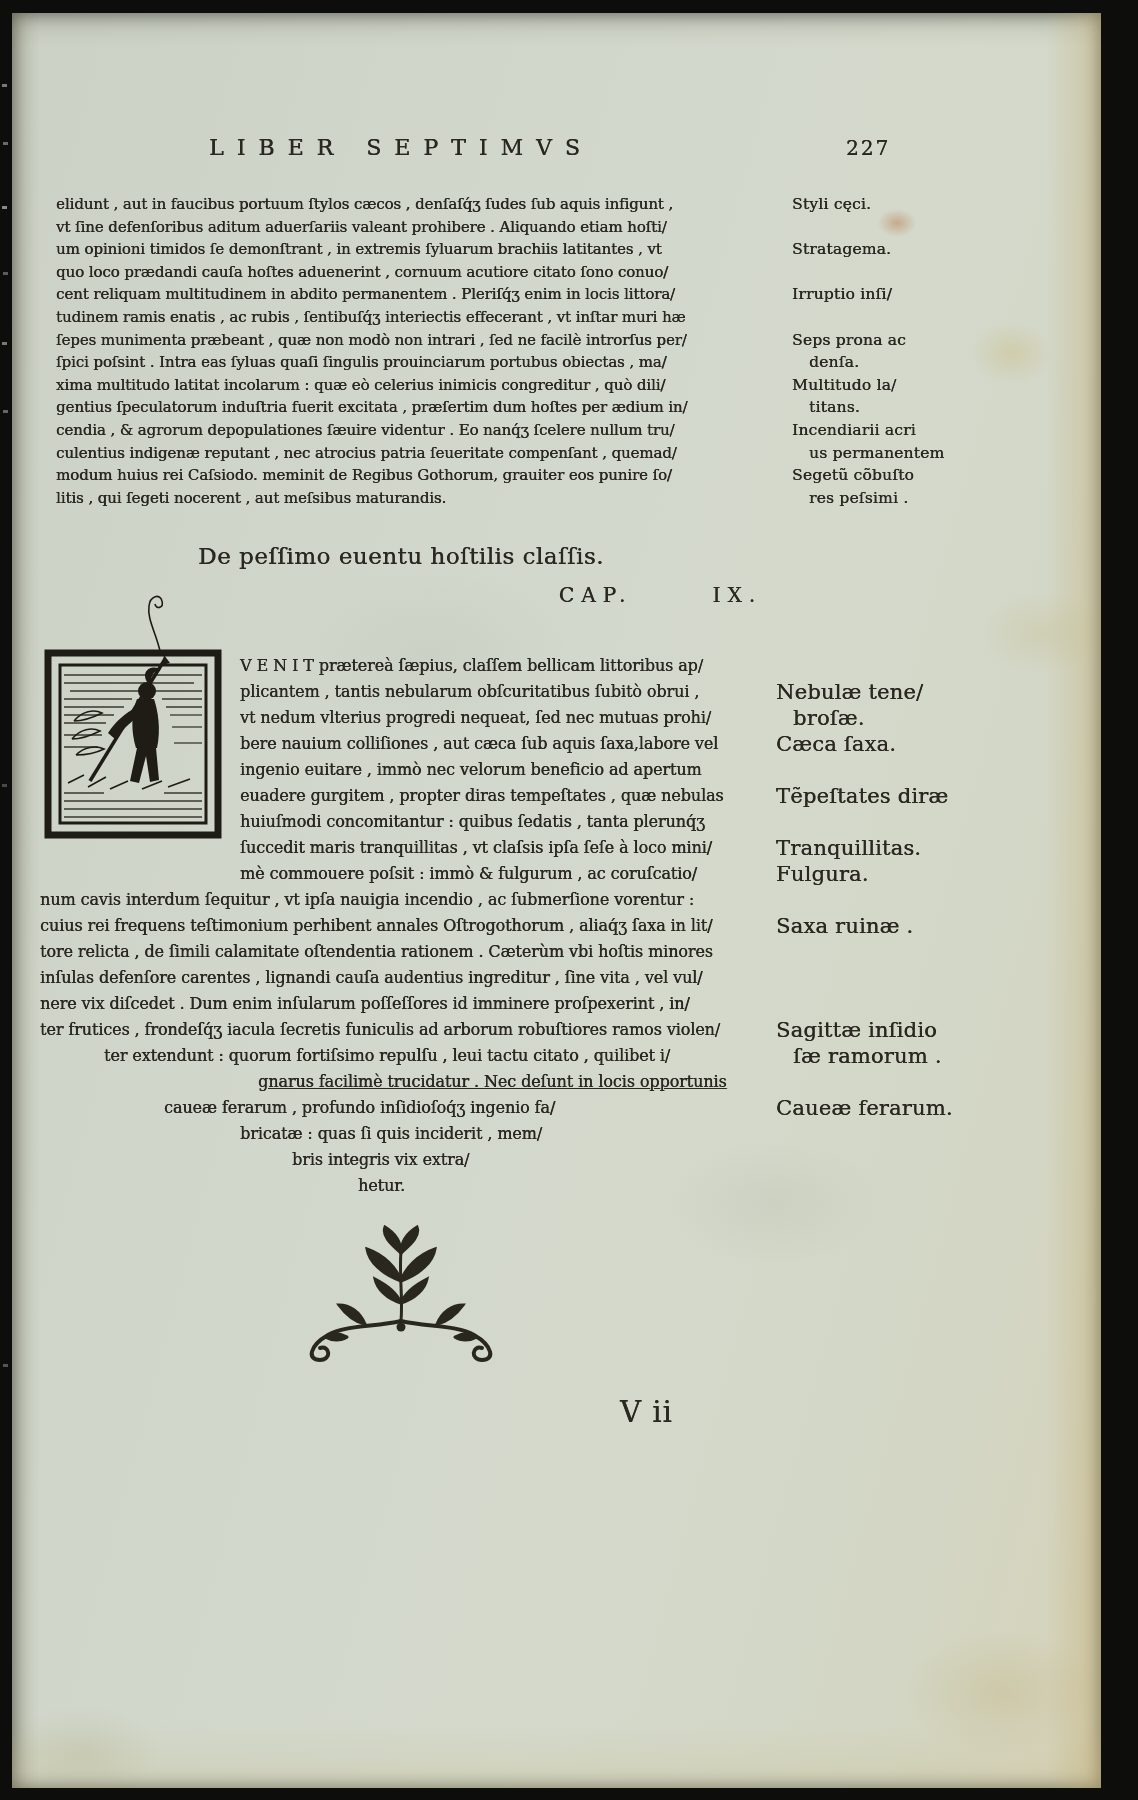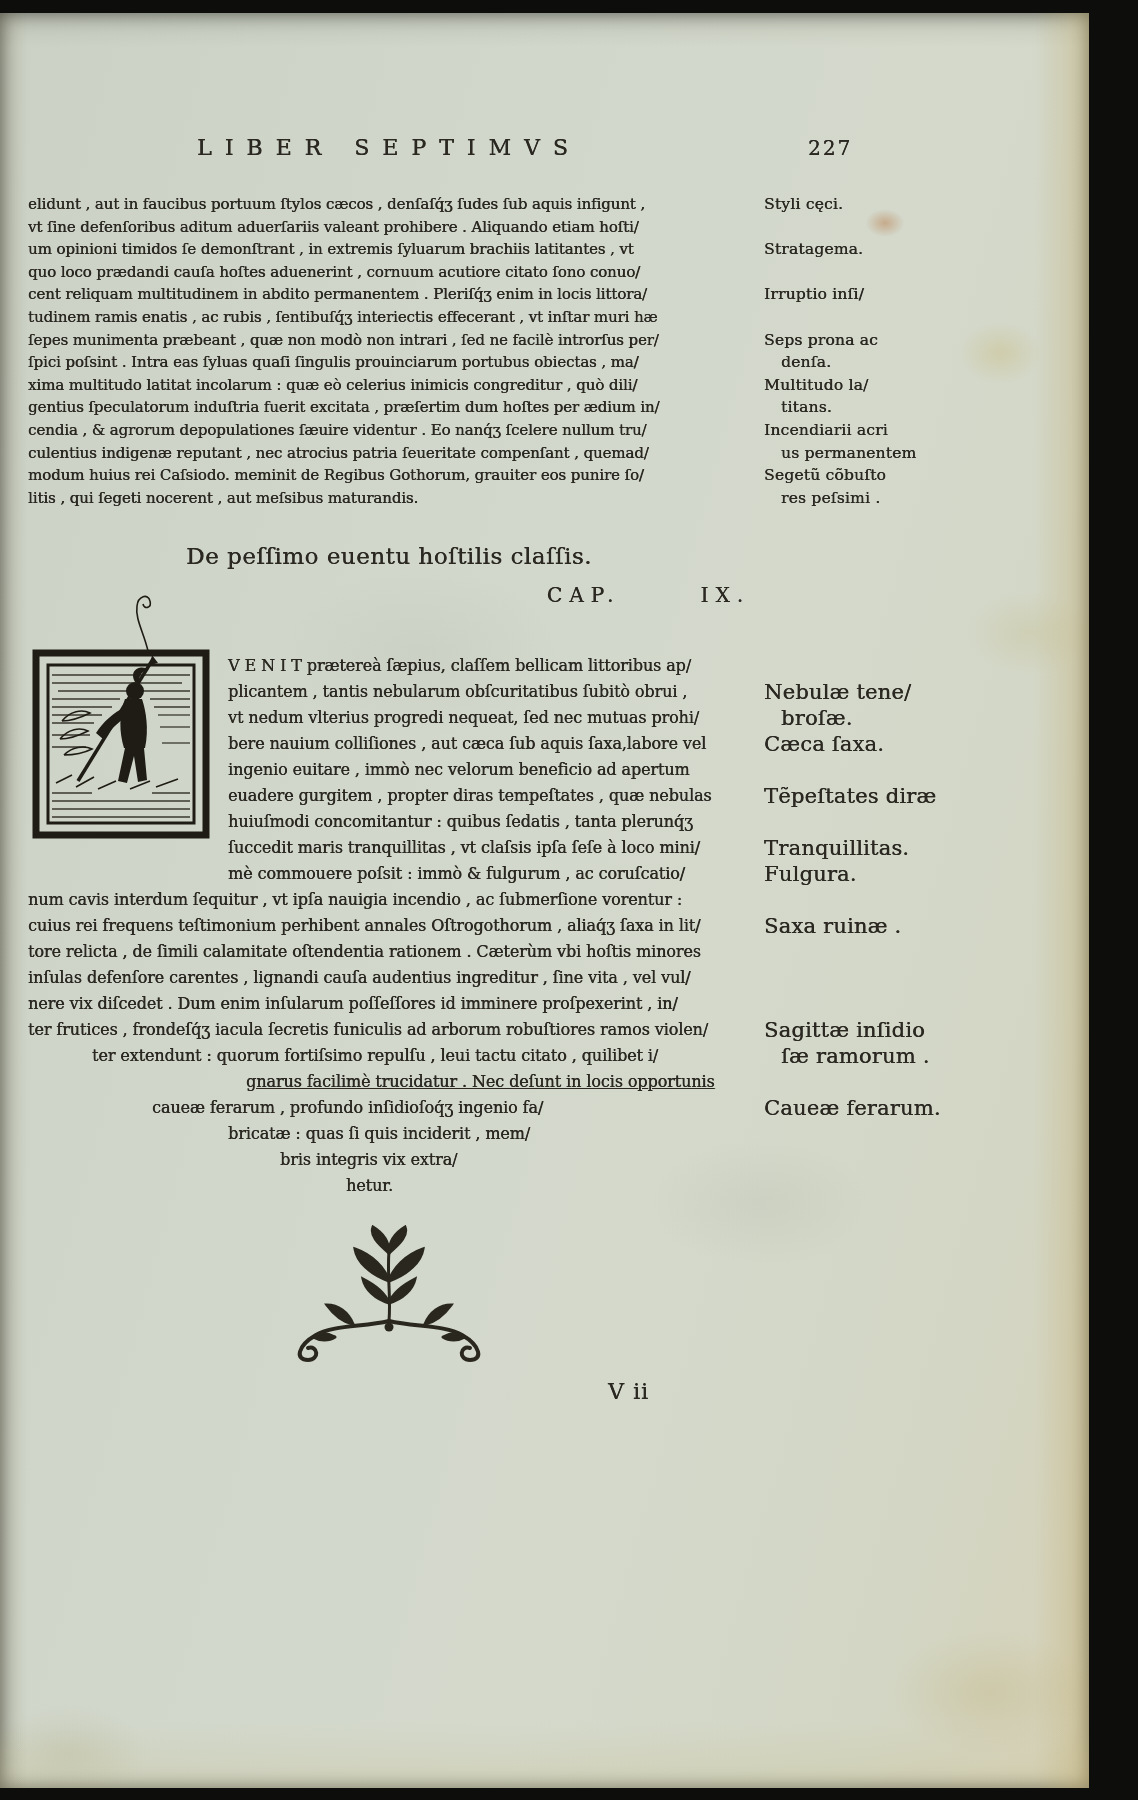--- a/index.html
+++ b/index.html
@@ -1,19 +1,19 @@
 <!DOCTYPE html>
 <html><head>
 <meta charset="utf-8">
 <style>
   html,body{margin:0;padding:0;background:#0b0b0a;}
   .stage{position:relative;width:1138px;height:1800px;background:#0d0d0c;overflow:hidden;
          font-family:"DejaVu Serif", serif;color:#2b2822;}
   
-  .paper{position:absolute;left:0;top:13px;width:1089px;height:1775px;
+  .paper{position:absolute;left:12px;top:13px;width:1089px;height:1775px;
          background:linear-gradient(105deg,#cbd1c5 0%,#d1d7cb 35%,#d4d9cc 62%,#d3d6c4 85%,#d6d2b9 100%);
          box-shadow:0 0 18px rgba(0,0,0,.6) inset;}
   .paper::before{content:"";position:absolute;inset:0;pointer-events:none;
     background:
       radial-gradient(28px 20px at 885px 210px, rgba(175,95,35,.38), transparent 70%),
       radial-gradient(60px 45px at 1000px 340px, rgba(195,175,95,.28), transparent 70%),
       radial-gradient(90px 60px at 1030px 620px, rgba(185,170,100,.18), transparent 70%),
       radial-gradient(140px 90px at 990px 1680px, rgba(180,160,90,.22), transparent 70%),
       radial-gradient(110px 70px at 70px 1740px, rgba(160,150,95,.16), transparent 70%),
       radial-gradient(200px 120px at 420px 640px, rgba(90,90,75,.05), transparent 70%),
@@ -24,43 +24,43 @@
       linear-gradient(180deg, rgba(100,100,80,.14), rgba(100,100,80,0) 34px);}
   
   .gutter-marks{position:absolute;left:2px;top:84px;width:5px;height:3px;background:#7a7a72;
       box-shadow:1px 58px 0 #6a6a62, 0 122px 0 #8a8a80, 1px 188px 0 #5c5c55,
                  0 258px 0 #79796e, 1px 326px 0 #66665e, 0 700px 0 #4a4a44, 1px 1280px 0 #55554e;}
   
   .content{position:relative;padding:122px 0 0 28px;}
   .bl,.mn,.title,.pagenum,.heading,.capnum,.sig{text-shadow:.35px 0 0 currentColor;}
   .headrow{display:flex;align-items:baseline;height:44px;}
   .title{flex:0 0 722px;text-align:center;font-size:22px;letter-spacing:13px;}
-  .pagenum{margin-left:58px;font-size:20px;letter-spacing:2px;}
+  .pagenum{margin-left:84px;font-size:20px;letter-spacing:2px;}
   .row{display:flex;}
   .bl{flex:0 0 722px;box-sizing:border-box;white-space:nowrap;overflow:visible;}
   .mn{margin-left:14px;white-space:nowrap;}
   .cont{padding-left:17px;}
-  .s1{margin-top:14px;}
+  .s1{margin-top:14px;margin-left:16px;}
   .s1 .row{height:22.6px;line-height:22.6px;font-size:15px;letter-spacing:-.1px;}
   .s1 .mn{font-size:15.5px;letter-spacing:.2px;}
   .heading{margin-top:34px;width:722px;text-align:center;font-size:23px;letter-spacing:.5px;}
   .capnum{margin-top:14px;width:722px;text-align:right;font-size:20px;letter-spacing:7px;}
   .s2{position:relative;margin-top:46px;}
   .s2 .row{height:26px;line-height:26px;font-size:16px;letter-spacing:-.1px;}
   .s2 .mn{font-size:21px;letter-spacing:.2px;}
   .s2 .ind .bl{padding-left:200px;}
   .s2 .c1 .bl{padding-left:64px;}
   .s2 .c2 .bl{padding-left:218px;text-decoration:underline;}
   .s2 .c3 .bl{padding-left:124px;}
   .s2 .c4 .bl{padding-left:200px;}
   .s2 .c5 .bl{padding-left:252px;}
   .s2 .c6 .bl{padding-left:318px;}
   .initial{position:absolute;left:4px;top:-64px;width:178px;height:252px;}
   .ornament{margin-top:26px;width:722px;display:flex;justify-content:center;}
-  .sig{margin-top:16px;margin-left:580px;font-size:22px;letter-spacing:1px;}
+  .sig{margin-top:32px;margin-left:580px;font-size:29px;letter-spacing:1px;}
 </style>
 </head>
 <body>
 
 <div class="stage">
   <div class="gutter-marks"></div>
   <div class="paper">
     <div class="content">
 
       <div class="headrow">

